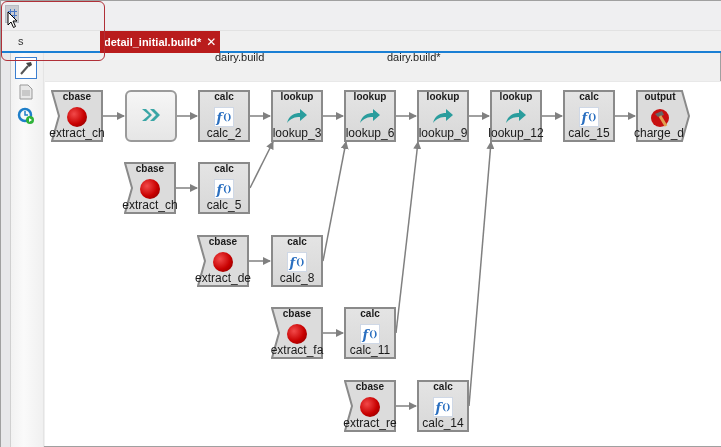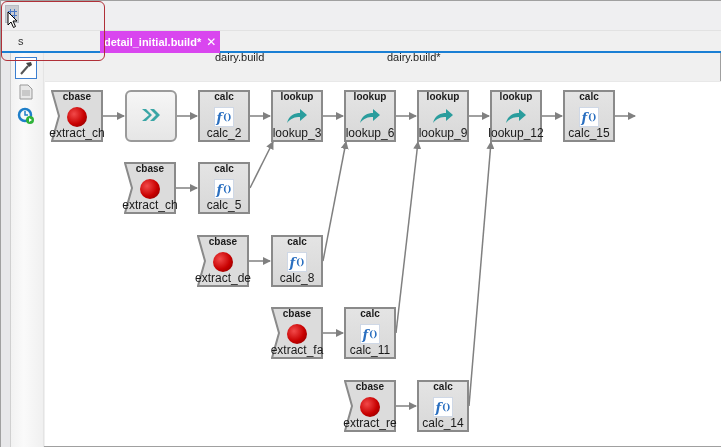--- a/index.html
+++ b/index.html
@@ -11,21 +11,21 @@
   .layout-btn .grid { position: absolute; left: 2px; top: 3px; width: 9px; height: 9px;
     background:
       linear-gradient(#4a78c4,#4a78c4) 0 2px/9px 1px no-repeat,
       linear-gradient(#4a78c4,#4a78c4) 0 6px/9px 1px no-repeat,
       linear-gradient(#4a78c4,#4a78c4) 2px 0/1px 9px no-repeat,
       linear-gradient(#4a78c4,#4a78c4) 6px 0/1px 9px no-repeat; }
   .cursor { position: absolute; left: 6px; top: 10px; width: 12px; height: 18px; }
 
   .tabbar { position: absolute; left: 0; top: 30px; width: 721px; height: 22px; background: #f0f0f0; border-bottom: 2px solid #1a7fd4; }
   .tab { position: absolute; top: 16px; height: 20px; font-size: 11px; line-height: 20px; color: #1e1e1e; white-space: nowrap; padding: 0 4px; }
-  .tab.active { background: #d946ef; color: #fff; font-weight: bold; top: 0; height: 22px; line-height: 22px; }
+  .tab.active { background: #b91c1c; color: #fff; font-weight: bold; top: 0; height: 22px; line-height: 22px; }
   .tab .close { font-weight: normal; margin-left: 5px; font-size: 12px; }
   .tab-s { position: absolute; left: 17px; top: 4px; font-size: 11px; color: #333; }
 
   .tooltip { position: absolute; left: 19px; top: 37px; height: 16px; padding: 0 2px; font-size: 10px; line-height: 15px; color: #222; background: #f7f7f7; border: 1px solid #767676; white-space: nowrap; z-index: 10; }
   .highlight { position: absolute; left: 0; top: 0; width: 104px; height: 60px; border: 1.5px solid #b03038; border-radius: 6px; z-index: 11; pointer-events: none; }
 
   .left-strip { position: absolute; left: 0; top: 52px; width: 10px; height: 395px; background: #e8e8ea; border-right: 1px solid #d0d0d0; }
   .side-toolbar { position: absolute; left: 10px; top: 52px; width: 33px; height: 395px; background: linear-gradient(90deg,#f2f2f2,#fafafa 40%,#f0f0f0); border-right: 1px solid #e4e4e4; }
   .side-btn { position: absolute; left: 4px; width: 22px; height: 22px; display: flex; align-items: center; justify-content: center; }
   .side-btn.active { border: 1px solid #3c7fd0; background: #fff; }
@@ -183,20 +183,32 @@
     <div class="label">lookup_12</div>
   </div>
 
   <div class="node" style="left:562px;top:89px;">
     <div class="box"></div>
     <div class="title">calc</div>
     <div class="icon fx">f<span>()</span></div>
     <div class="label">calc_15</div>
   </div>
 
+  <div class="node" style="left:635px;top:89px;width:54px;">
+    <svg style="position:absolute;left:0;top:0;" width="56" height="52">
+        <path d="M1 1 H46 L53 26 L46 51 H1 Z" fill="#dcdcdc" stroke="#8a8a8a" stroke-width="2"></path>
+      </svg>
+    <div class="title" style="right:6px;">output</div>
+    <svg class="icon" style="left:24px;" width="22" height="22" viewBox="0 0 22 22">
+      <circle cx="11" cy="11" r="9" fill="#c81010"></circle>
+      <path d="M6 7 L13 4 L15 8 L9 10 Z" fill="#666"></path>
+      <path d="M11 9 L17 19" stroke="#e0a050" stroke-width="3"></path>
+    </svg>
+    <div class="label" style="right:6px;">charge_d</div>
+  </div>
 
   <div class="node" style="left:123px;top:161px;">
     <svg style="position:absolute;left:0;top:0;" width="52" height="52">
         <path d="M1 1 H51 V51 H1 L8 26 Z" fill="#dcdcdc" stroke="#8a8a8a" stroke-width="2"></path>
       </svg>
     <div class="title">cbase</div>
     <div class="icon dot"></div>
     <div class="label">extract_ch</div>
   </div>
 

